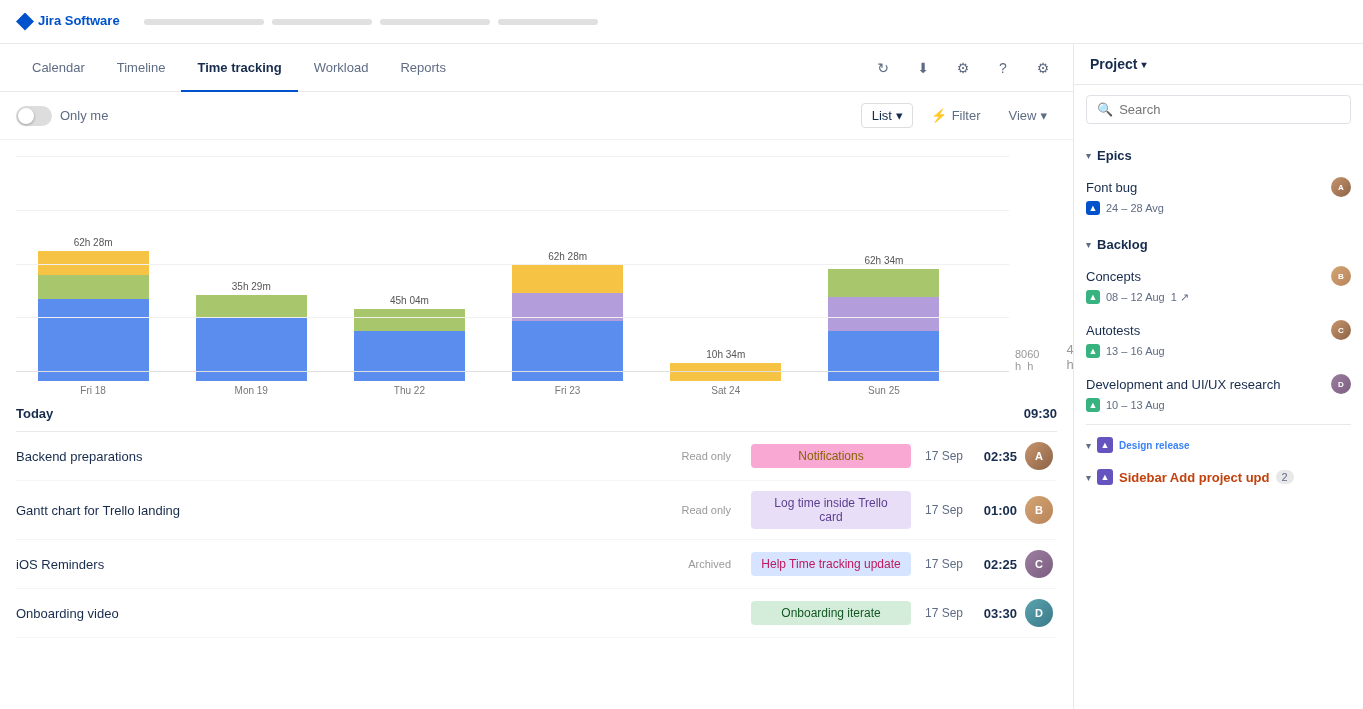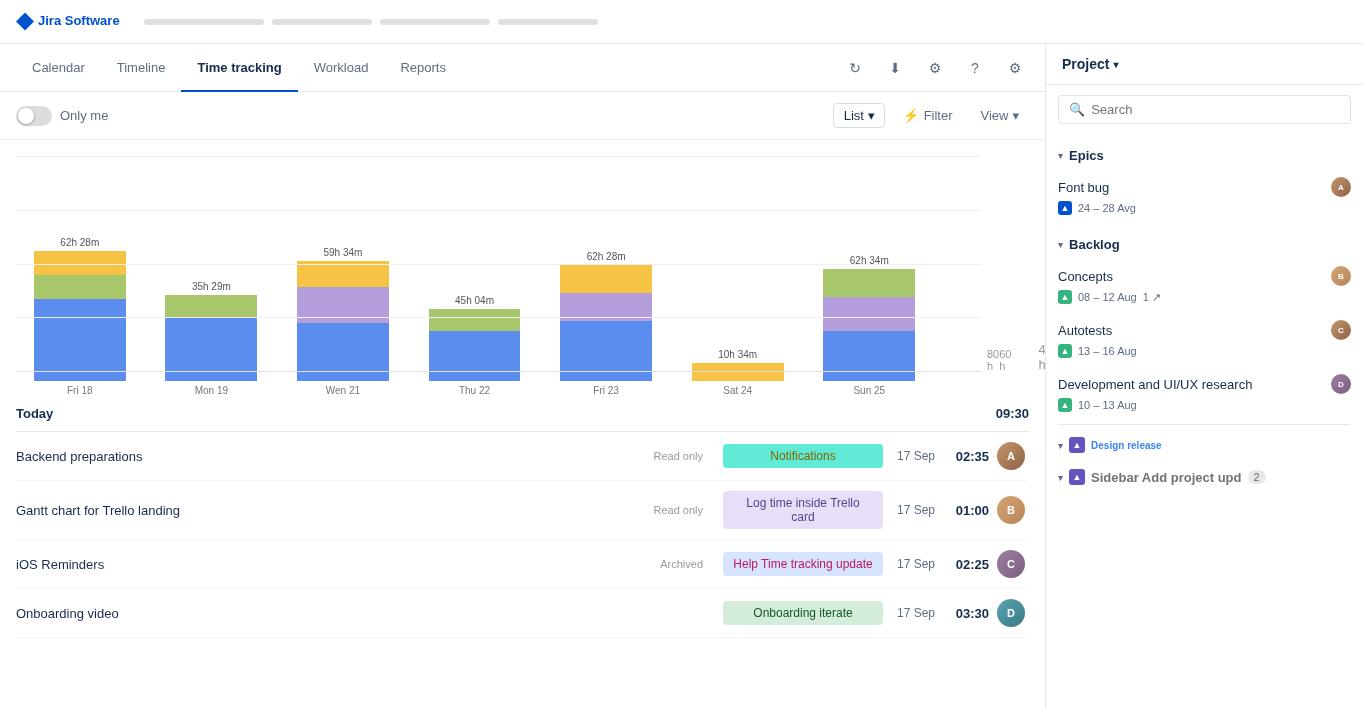--- a/index.html
+++ b/index.html
@@ -41,30 +41,30 @@
 
     
     .table-area { flex: 1; overflow-y: auto; padding: 0 16px; }
     .today-header { display: flex; align-items: center; justify-content: space-between; padding: 10px 0; border-bottom: 1px solid #e8e8e8; }
     .today-label { font-weight: 600; font-size: 13px; color: #172B4D; }
     .today-time { font-size: 13px; color: #172B4D; font-weight: 600; }
     .task-row { display: flex; align-items: center; padding: 10px 0; border-bottom: 1px solid #f4f5f7; gap: 8px; }
     .task-name { flex: 0 0 220px; font-size: 13px; color: #172B4D; }
     .task-status { flex: 1; font-size: 11px; color: #999; text-align: right; padding-right: 12px; }
     .task-tag { flex: 0 0 160px; border-radius: 4px; padding: 5px 10px; font-size: 12px; font-weight: 500; text-align: center; }
-    .tag-yellow { background: #5eead4; color: #856404; }
+    .tag-yellow { background: #f9a8d4; color: #856404; }
     .tag-purple { background: #E8DEF8; color: #5B3E8E; }
     .tag-blue { background: #D6E4FF; color: #be185d; }
     .tag-green { background: #D4EDDA; color: #155724; }
     .task-date { flex: 0 0 50px; font-size: 12px; color: #5e6c84; text-align: center; }
     .task-time { flex: 0 0 40px; font-size: 13px; font-weight: 600; color: #172B4D; text-align: right; }
     .task-avatar { flex: 0 0 32px; }
 
     
-    .right-sidebar { width: 318px; border-left: 1px solid #e8e8e8; display: flex; flex-direction: column; overflow: hidden; }
+    .right-sidebar { width: 290px; border-left: 1px solid #e8e8e8; display: flex; flex-direction: column; overflow: hidden; }
     .sidebar-header { display: flex; align-items: center; justify-content: space-between; padding: 12px 16px; border-bottom: 1px solid #e8e8e8; }
     .project-label { font-size: 14px; font-weight: 600; color: #172B4D; display: flex; align-items: center; gap: 4px; }
     .search-box { display: flex; align-items: center; margin: 10px 12px; border: 1px solid #dfe1e6; border-radius: 4px; padding: 6px 10px; gap: 6px; }
     .search-input { border: none; outline: none; font-size: 13px; color: #5e6c84; flex: 1; background: transparent; }
     .search-icon { color: #999; font-size: 13px; }
     .sidebar-content { flex: 1; overflow-y: auto; padding: 8px 0; }
     .section-header { display: flex; align-items: center; gap: 6px; padding: 6px 12px; cursor: pointer; }
     .section-chevron { font-size: 10px; color: #5e6c84; }
     .section-title { font-size: 13px; font-weight: 600; color: #172B4D; }
     .epic-item { padding: 8px 12px; cursor: pointer; }
@@ -74,21 +74,21 @@
     .badge-blue { background: #0052CC; }
     .badge-green { background: #36B37E; }
     .badge-purple { background: #6554C0; }
     .epic-dates { font-size: 11px; color: #5e6c84; }
     .sidebar-divider { height: 1px; background: #e8e8e8; margin: 4px 12px; }
     .design-release { padding: 8px 12px; }
     .design-release-header { display: flex; align-items: center; gap: 6px; cursor: pointer; }
     .design-release-name { font-size: 10px; font-weight: 600; color: #3b82f6; }
     .sidebar-add-project { padding: 8px 12px; }
     .sidebar-add-header { display: flex; align-items: center; gap: 6px; cursor: pointer; }
-    .sidebar-add-name { font-size: 13px; font-weight: 600; color: #737373; }
+    .sidebar-add-name { font-size: 13px; font-weight: 600; color: #c2410c; }
     .count-badge { background: #e8e8e8; border-radius: 10px; padding: 1px 6px; font-size: 11px; color: #5e6c84; }
 
     
     .face { width: 28px; height: 28px; border-radius: 50%; font-size: 11px; display: flex; align-items: center; justify-content: center; font-weight: 700; color: #fff; }
     .face-brown { background: linear-gradient(135deg, #c8956c, #8B6347); }
     .face-tan { background: linear-gradient(135deg, #d4a574, #B8845A); }
     .face-mauve { background: linear-gradient(135deg, #9B7EA0, #7B5E80); }
     .face-teal { background: linear-gradient(135deg, #5BA3B0, #3A7A87); }
 
     .sidebar-face { width: 20px; height: 20px; border-radius: 50%; font-size: 8px; display: flex; align-items: center; justify-content: center; font-weight: 700; color: #fff; }
@@ -195,29 +195,20 @@
           <div style="flex:1; display:flex; flex-direction:column; align-items:center; height:100%; justify-content:flex-end;">
             <span style="font-size:10px;color:#555;margin-bottom:3px;">35h 29m</span>
             <div style="width:72%; display:flex; flex-direction:column-reverse;">
               <div style="height:64px;background:#5B8DEF;"></div>
               <div style="height:22px;background:#A8C66C;"></div>
             </div>
             <span style="font-size:10px;color:#777;margin-top:4px;">Mon 19</span>
           </div>
 
 
-          <div style="flex:1; display:flex; flex-direction:column; align-items:center; height:100%; justify-content:flex-end;">
-            <span style="font-size:10px;color:#555;margin-bottom:3px;">59h 34m</span>
-            <div style="width:72%; display:flex; flex-direction:column-reverse;">
-              <div style="height:58px;background:#5B8DEF;"></div>
-              <div style="height:36px;background:#B39DDB;"></div>
-              <div style="height:26px;background:#F6C344;"></div>
-            </div>
-            <span style="font-size:10px;color:#777;margin-top:4px;">Wen 21</span>
-          </div>
 
           <div style="flex:1; display:flex; flex-direction:column; align-items:center; height:100%; justify-content:flex-end;">
             <span style="font-size:10px;color:#555;margin-bottom:3px;">45h 04m</span>
             <div style="width:72%; display:flex; flex-direction:column-reverse;">
               <div style="height:50px;background:#5B8DEF;"></div>
               <div style="height:22px;background:#A8C66C;"></div>
             </div>
             <span style="font-size:10px;color:#777;margin-top:4px;">Thu 22</span>
           </div>
 

